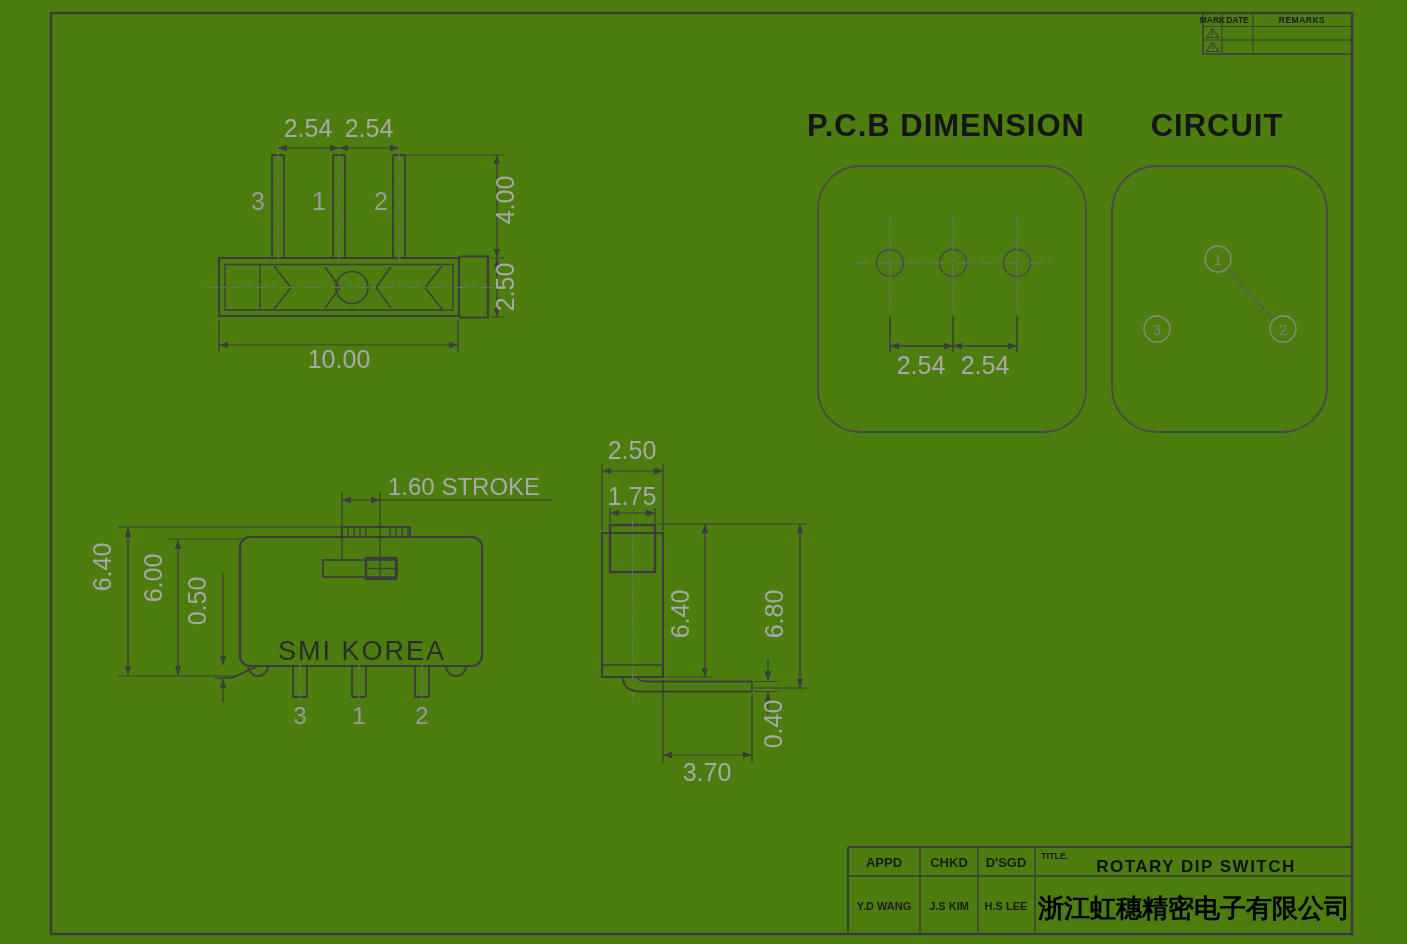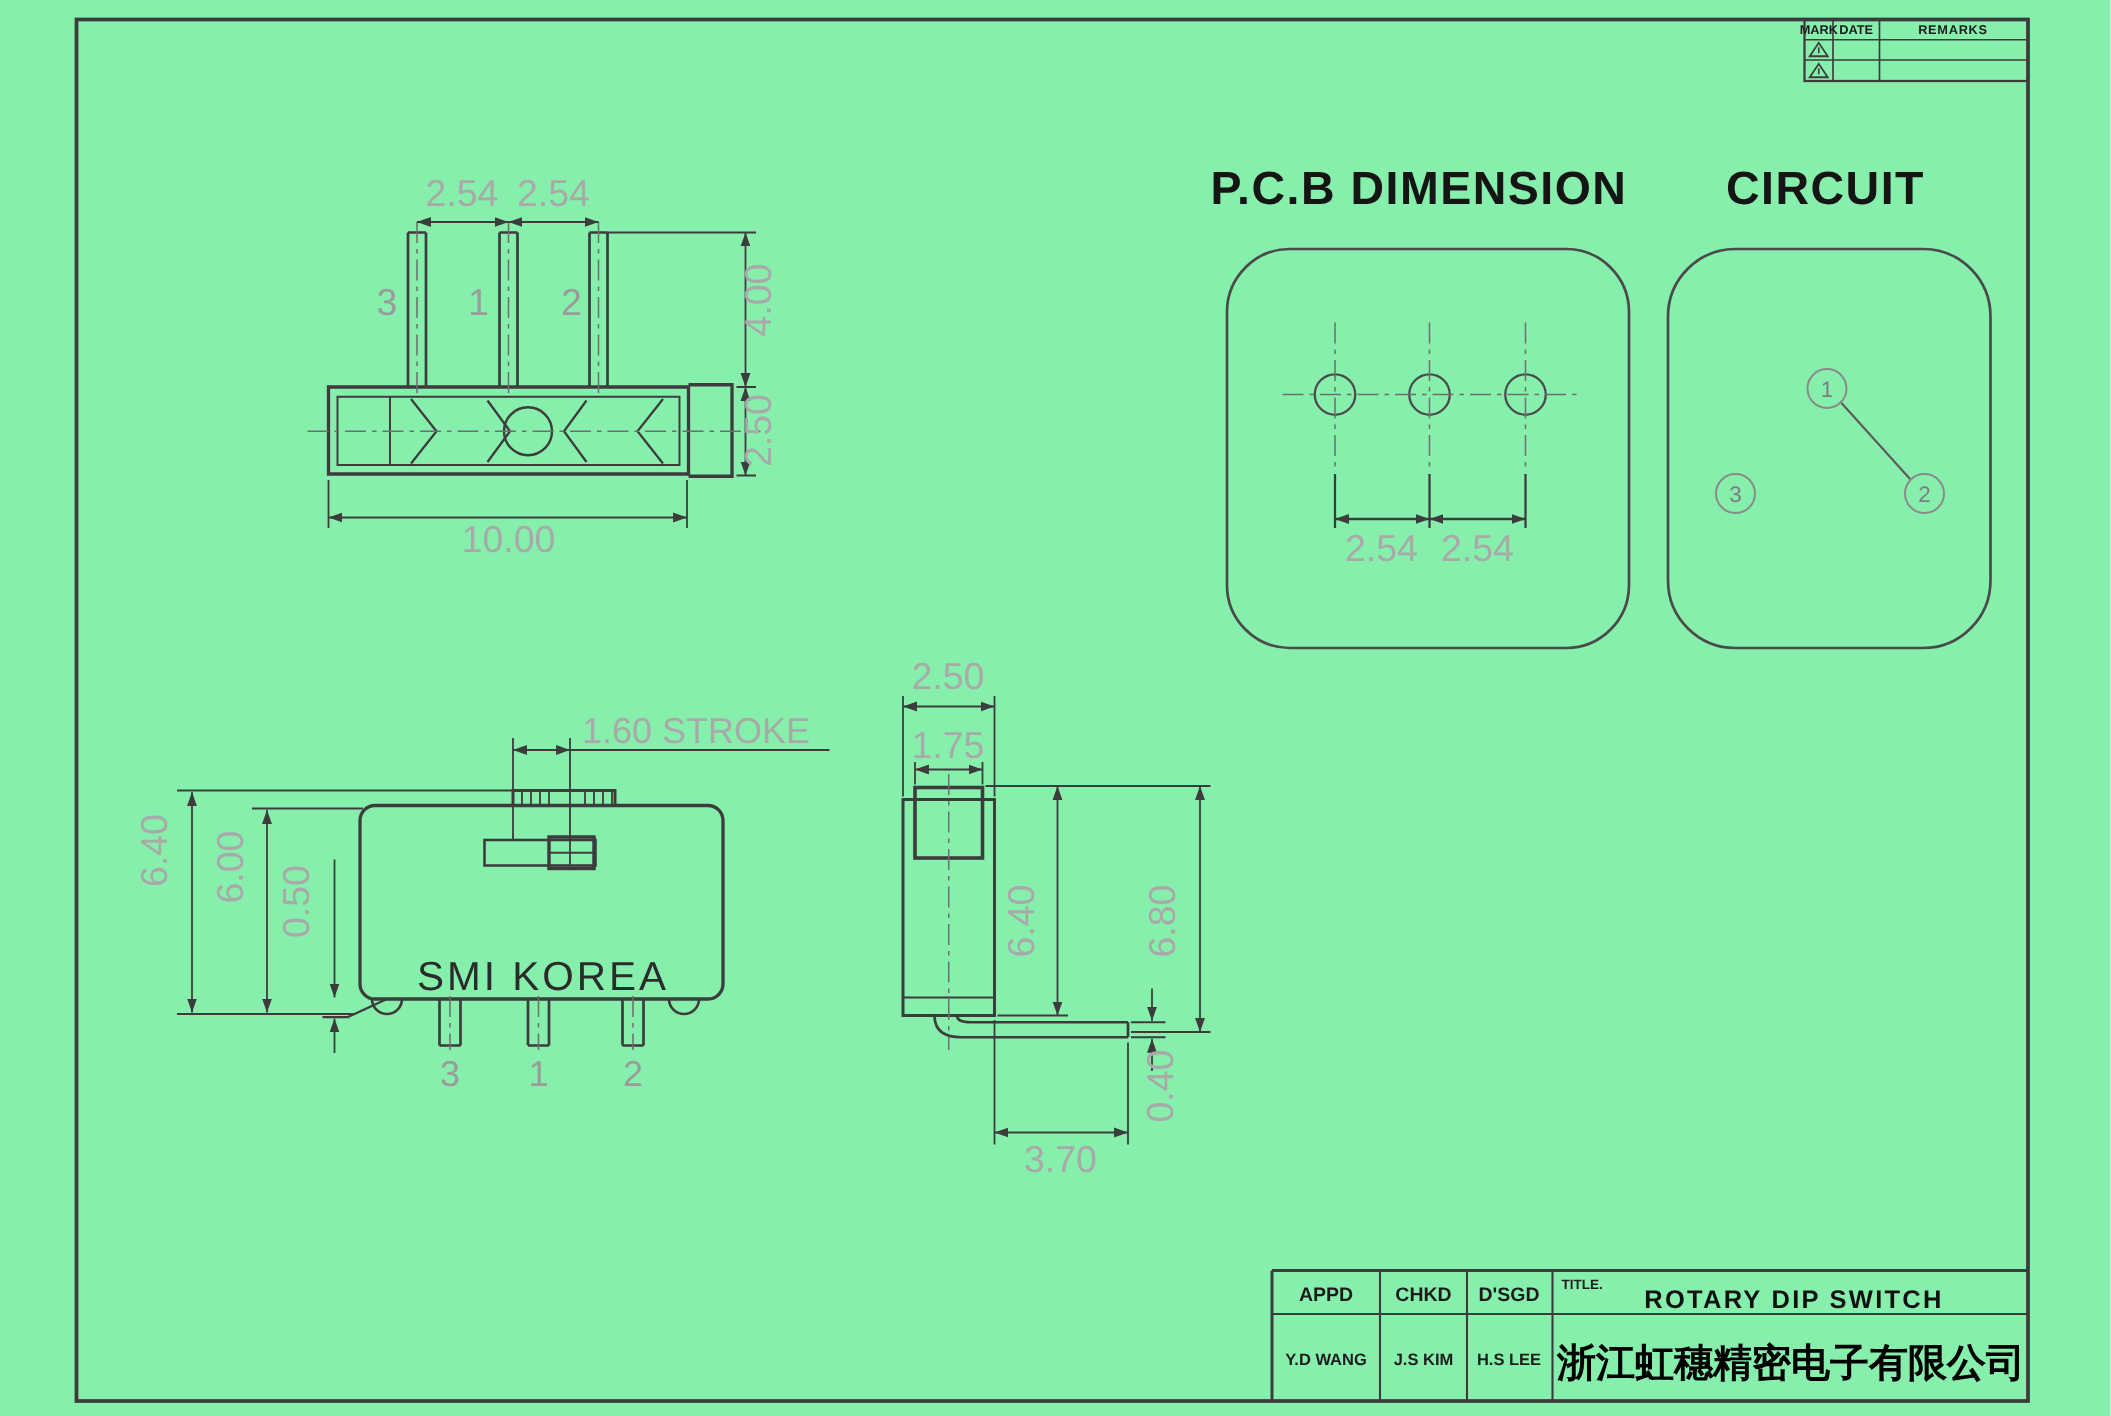--- a/index.html
+++ b/index.html
@@ -1,16 +1,16 @@
 <!DOCTYPE html>
 <html><head>
 <meta charset="utf-8">
 <style>
   html,body{margin:0;padding:0;background:#fff;}
-  .page{position:relative;width:1407px;height:944px;background:#86efac;overflow:hidden;
+  .page{position:relative;width:1407px;height:944px;background:#4d7c0f;overflow:hidden;
         font-family:"Liberation Sans","DejaVu Sans",sans-serif;}
   svg{position:absolute;left:0;top:0;}
   text{font-family:"Liberation Sans","DejaVu Sans",sans-serif;}
   .ln{stroke:#3c3c3c;fill:none;}
   .w25{stroke-width:2.5}.w24{stroke-width:2.4}.w23{stroke-width:2.3}.w22{stroke-width:2.2}
   .w20{stroke-width:2}.w18{stroke-width:1.8}.w17{stroke-width:1.7}.w16{stroke-width:1.6}
   .w15{stroke-width:1.5}.w14{stroke-width:1.4}.w13{stroke-width:1.3}.w12{stroke-width:1.2}.w11{stroke-width:1.1}
   .cl{stroke:#6e6e6e;stroke-width:1;fill:none;stroke-dasharray:14 4 3 4;}
   .dimln{stroke:#3c3c3c;stroke-width:1.2;fill:none;}
   .softln{stroke:#4a4a4a;fill:none;}

